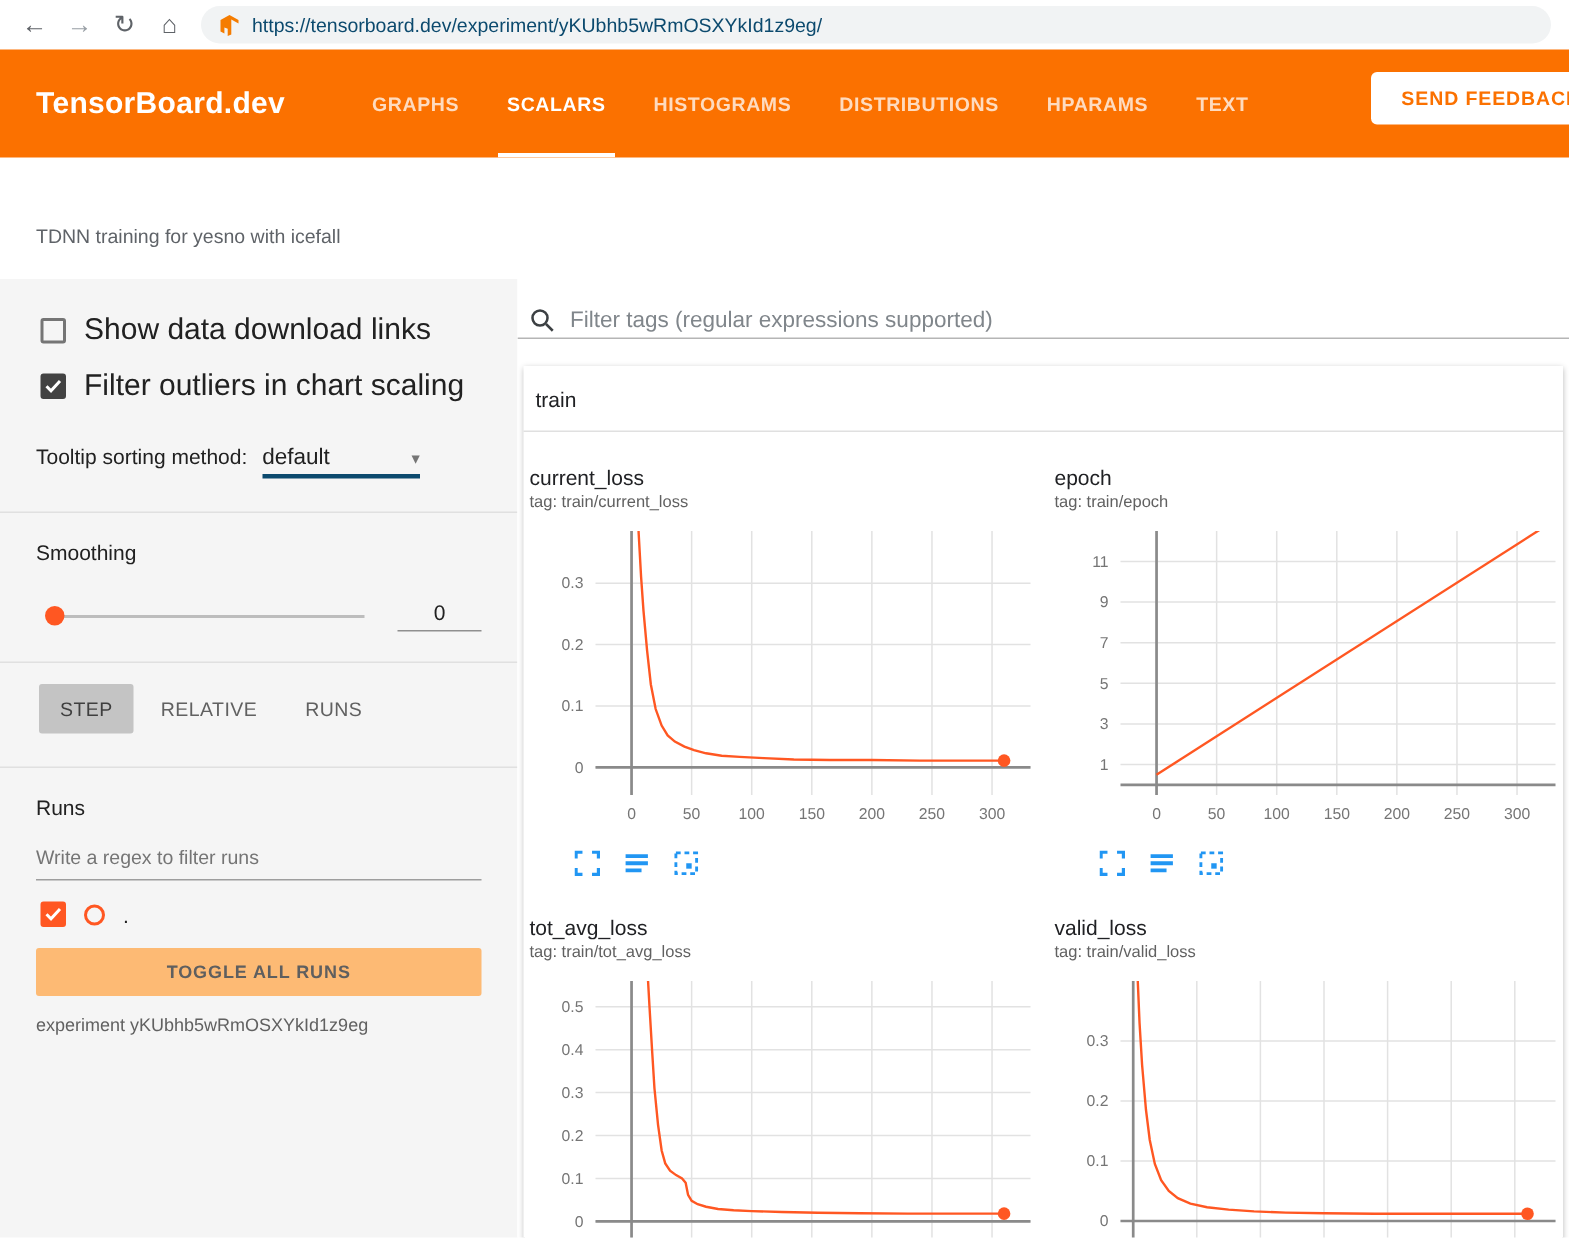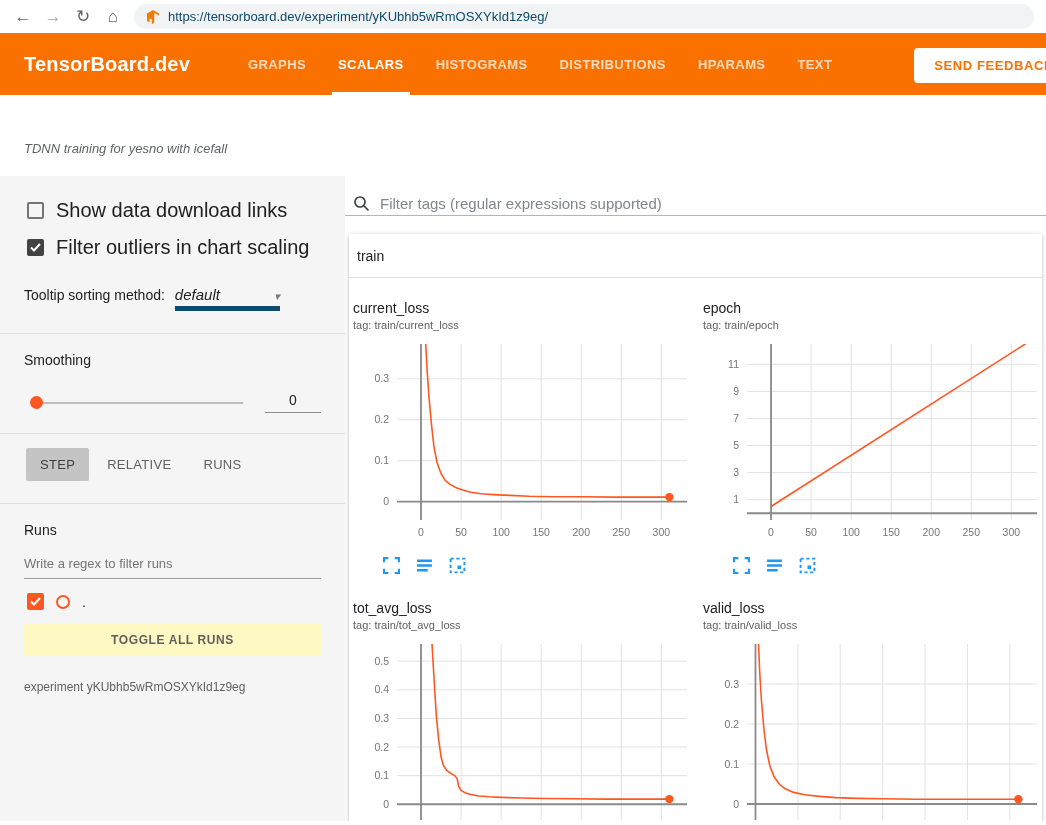--- a/index.html
+++ b/index.html
@@ -8,53 +8,53 @@
 
   
   .browser-bar { height:33px; display:flex; align-items:center; background:#fff; padding:0 8px; }
   .nav-icon { width:30px; text-align:center; font-size:17px; color:#5f6368; cursor:pointer; }
   .nav-icon.fwd { color:#9aa0a6; }
   .omnibox { flex:1; height:25px; margin-left:6px; margin-right:4px; background:#f1f3f4;
     border-radius:13px; display:flex; align-items:center; padding:0 12px; gap:8px; }
   .omnibox .url { font-size:13px; color:#0c4a6e; white-space:nowrap; overflow:hidden; }
 
   
-  .app-header { position:relative; height:62px; background:#fb7100; display:flex;
+  .app-header { position:relative; height:72px; background:#fb7100; display:flex;
     align-items:center; overflow:hidden; padding-left:24px; }
   .logo { color:#fff; font-size:20px; font-weight:bold; letter-spacing:.2px; }
   .tabs { display:flex; margin-left:42px; height:100%; align-items:stretch; }
   .tab { position:relative; display:flex; align-items:center; padding:0 16px; color:rgba(255,255,255,.75);
     font-size:13px; font-weight:bold; letter-spacing:.4px; cursor:pointer; }
   .tab.active { color:#fff; }
   .tab.active::after { content:""; position:absolute; left:10px; right:10px; bottom:0;
     height:3px; background:#fff; }
   .feedback-btn { position:absolute; right:-28px; top:15px; background:#fff; color:#fb7100;
     font-size:13px; font-weight:bold; letter-spacing:.6px; padding:10px 20px; border:none;
     border-radius:4px; white-space:nowrap; cursor:pointer; }
 
   
-  .title-strip { height:81px; background:#fff; padding:44px 0 0 24px;font-style:italic; }
+  .title-strip { height:81px; background:#fff; padding:44px 0 0 24px; }
   .exp-title { font-size:13px; color:#5f6368; }
 
   
   .content { display:flex; height:645px; }
   .sidebar { width:345px; min-width:345px; background:#f5f5f5; padding-top:16px; overflow:hidden; }
   .main { flex:1; background:#fff; overflow:hidden; }
 
   
   .check-row { display:flex; align-items:center; gap:12px; padding:7px 24px 7px 27px; }
   .checkbox { width:17px; height:17px; border:2px solid #757575; border-radius:2px;
     display:inline-flex; align-items:center; justify-content:center; cursor:pointer; flex:none; }
   .checkbox svg { visibility:hidden; }
   .checkbox.checked svg { visibility:visible; }
   .check-label { font-size:20px; color:#212121; }
   .tooltip-row { display:flex; align-items:baseline; gap:10px; padding:20px 24px 4px 24px; }
   .tooltip-label { font-size:14px; color:#212121; }
   .dropdown { display:inline-flex; align-items:baseline; justify-content:space-between;
-    min-width:105px; border-bottom:5px solid #0c4a6e; padding-bottom:3px; cursor:pointer;font-style:italic; }
+    min-width:105px; border-bottom:3px solid #0c4a6e; padding-bottom:3px; cursor:pointer; }
   .dropdown .val { font-size:15px; color:#212121; }
   .dropdown .caret { font-size:11px; color:#757575; }
   hr.sb { border:none; border-top:1px solid #e0e0e0; margin:18px 0 0 0; }
   .sb-section-label { font-size:14px; color:#212121; padding:18px 24px 0 24px; }
   .slider-row { display:flex; align-items:center; padding:24px 24px 2px 36px; gap:0; }
   .slider-track { position:relative; flex:1; height:2px; background:#bdbdbd; margin-right:22px; }
   .slider-thumb { position:absolute; left:-6px; top:-5.5px; width:13px; height:13px;
     border-radius:50%; cursor:pointer; }
   .slider-value { width:56px; text-align:center; font-size:14px; color:#212121;
     border-bottom:1px solid #8f8f8f; padding-bottom:4px; }
@@ -63,22 +63,22 @@
     border-radius:2px; cursor:pointer; }
   .axis-btn.selected { background:#c4c4c4; color:#3f3f3f; }
   .runs-filter { display:block; width:calc(100% - 48px); margin:14px 24px 0 24px;
     border:none; outline:none; background:transparent; border-bottom:1px solid #9e9e9e;
     padding:4px 0 7px 0; font-size:13px; color:#212121;
     font-family:"Liberation Sans", sans-serif; }
   .runs-filter::placeholder { color:#757575; }
   .run-row { display:flex; align-items:center; gap:12px; padding:14px 24px 6px 27px; }
   .run-circle { width:14px; height:14px; border-radius:50%; border:2px solid #ff5722; flex:none; cursor:pointer; }
   .run-name { font-size:14px; color:#212121; }
-  .toggle-all-btn { display:block; width:calc(100% - 48px); margin:8px 24px 12px 24px;
-    background:#fef9c3; border:none; color:#5f5f5f; font-size:12px; font-weight:bold;
+  .toggle-all-btn { display:block; width:calc(100% - 48px); margin:8px 24px 0 24px;
+    background:#fdba74; border:none; color:#5f5f5f; font-size:12px; font-weight:bold;
     letter-spacing:.6px; padding:9px 0; border-radius:2px; cursor:pointer;
     font-family:"Liberation Sans", sans-serif; }
   .exp-note { font-size:12px; color:#616161; padding:12px 24px 0 24px; }
 
   
   .filter-row { display:flex; align-items:center; gap:10px; padding:16px 0 0 8px;
     border-bottom:1px solid #b5b5b5; height:40px; }
   .filter-input { flex:1; border:none; outline:none; font-size:15px; color:#202124;
     background:transparent; font-family:"Liberation Sans", sans-serif; }
   .filter-input::placeholder { color:#80868b; }

